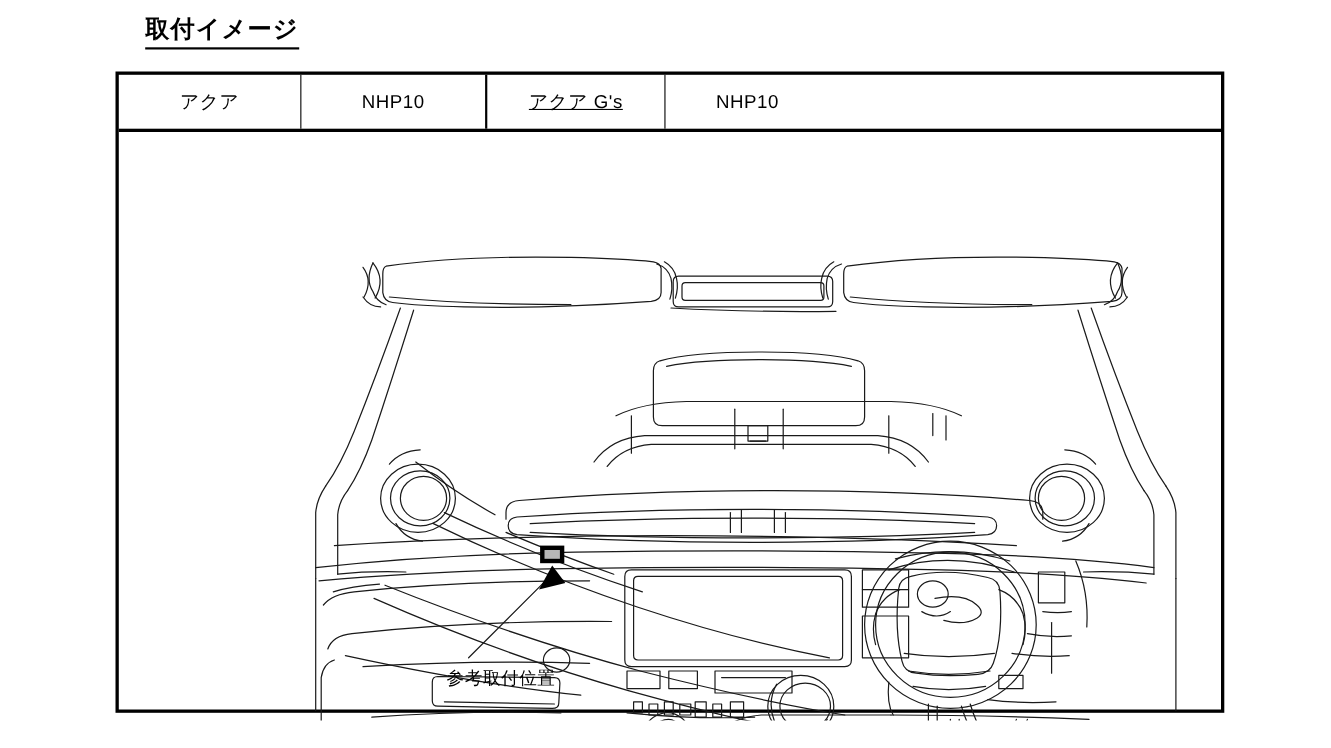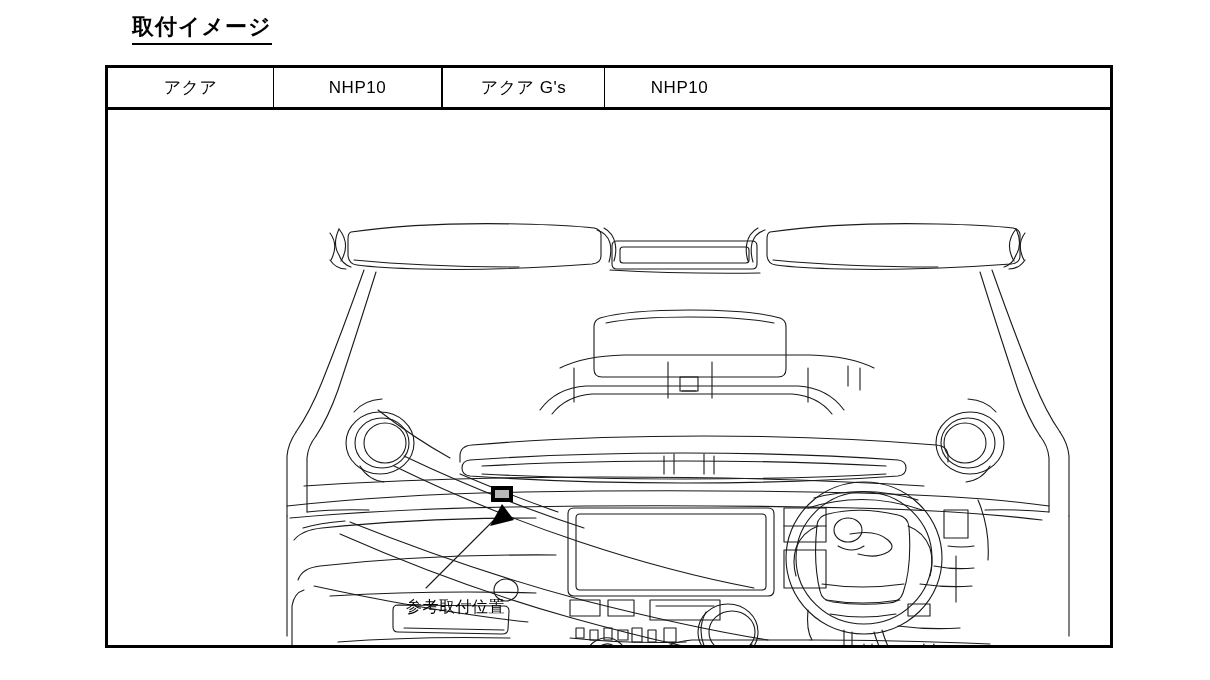--- a/index.html
+++ b/index.html
@@ -39,21 +39,21 @@
     left: 105px;
     top: 65px;
     width: 1008px;
     height: 583px;
     border: 3px solid #000;
     box-sizing: border-box;
     background: #fff;
   }
   .spec-header-row {
     display: flex;
-    height: 42px;
+    height: 52px;
     border-bottom: 3px solid #000;
     box-sizing: border-box;
   }
   .spec-cell {
     box-sizing: border-box;
     display: flex;
     align-items: center;
     justify-content: center;
     font-size: 17px;
     letter-spacing: 0.5px;
@@ -62,21 +62,21 @@
   }
   .spec-cell.group-end {
     border-right: 2px solid #000;
   }
   .spec-cell.last {
     border-right: none;
   }
   .c0 { width: 166px; }
   .c1 { width: 177px; }
   .c2 { width: 169px; }
-  .c3 { width: 162px; }
+  .c3 { width: 162px; text-decoration: underline; }
   .c4 { width: 179px; }
   .c5 { width: 149px; }
 
   
   .illustration-panel {
     position: relative;
     width: 100%;
     height: 607px;
     overflow: hidden;
     padding-left: 20px;

